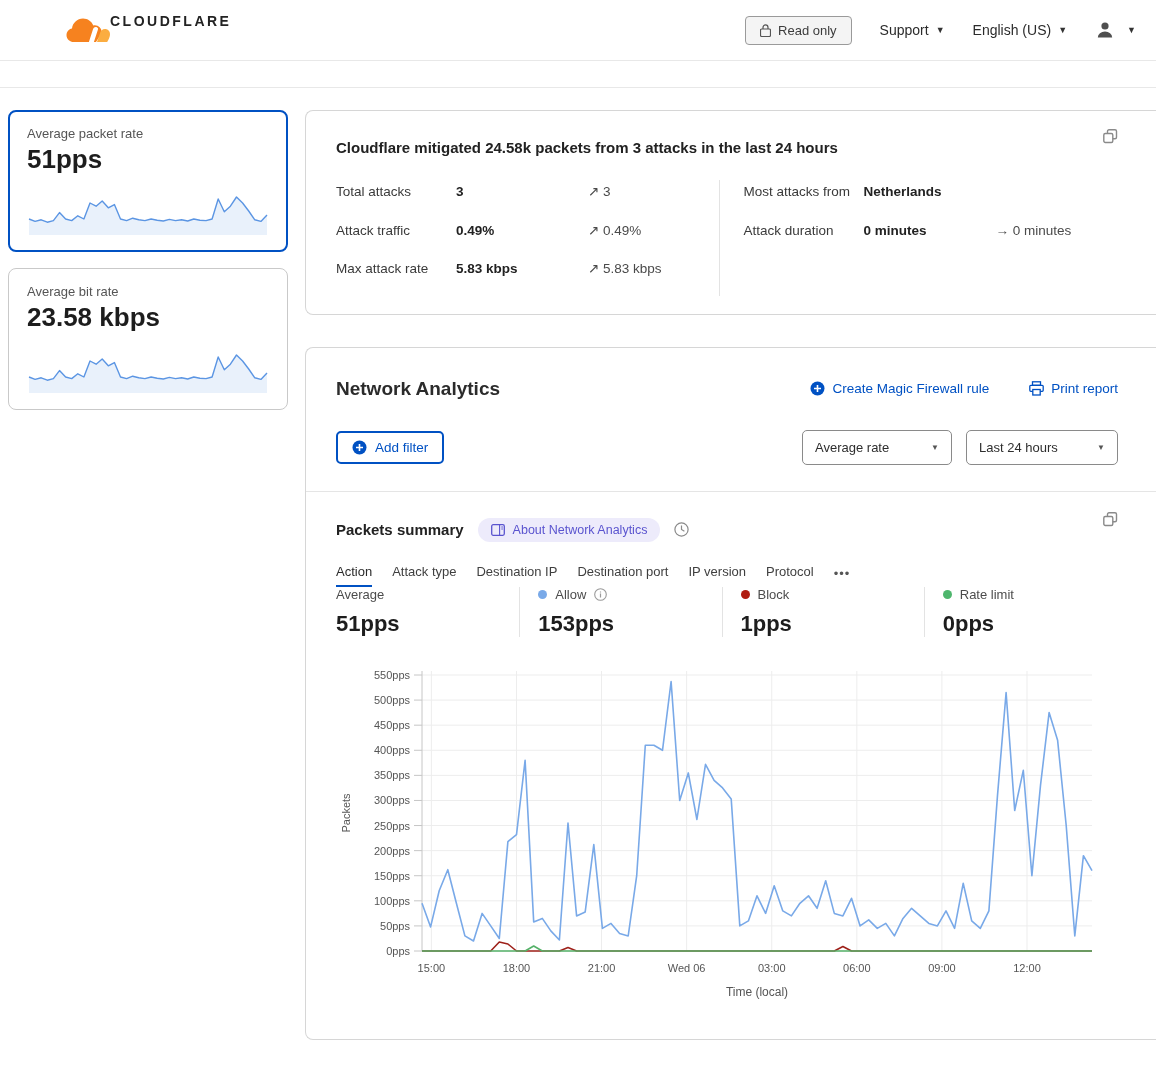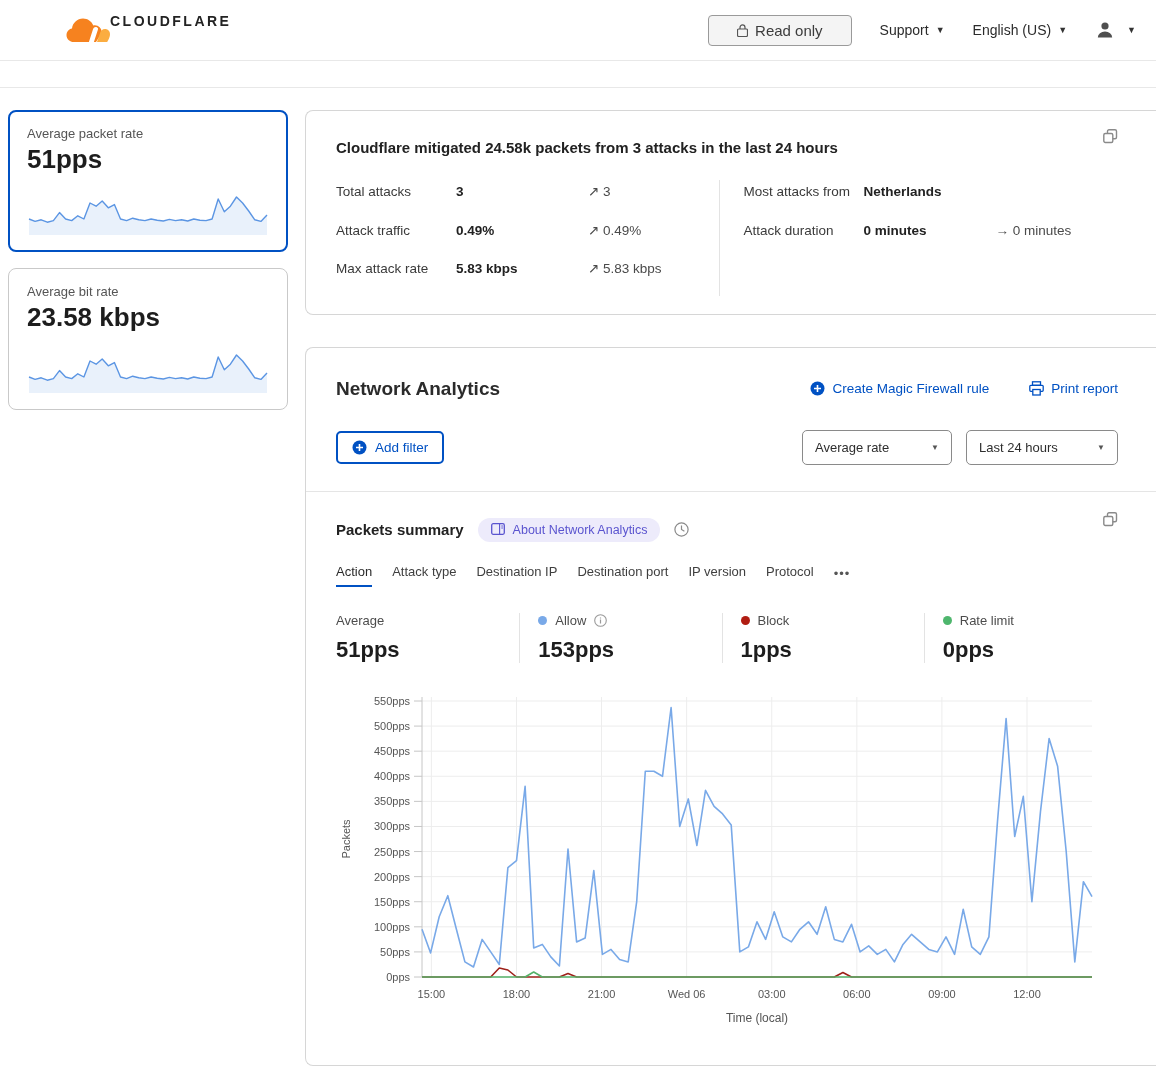--- a/index.html
+++ b/index.html
@@ -9,21 +9,21 @@
     overflow: hidden; position: relative;
   }
   
   .topbar { height: 61px; border-bottom: 1px solid #e8e8e8; display: flex;
     align-items: center; justify-content: space-between; padding: 0 20px 0 14px; }
   .logo { display: flex; flex-direction: row; align-items: flex-start; line-height: 1; }
   .logo svg { margin-left: 50px; display: block; }
   .logo-text { font-size: 14px; font-weight: bold; letter-spacing: 2.5px; color: #232323; margin-top: -2px; }
   .hdr-right { display: flex; align-items: center; gap: 28px; }
   .readonly-pill { display: flex; align-items: center; gap: 7px; border: 1px solid #9a9a9a;
-    background: #f4f4f4; border-radius: 4px; padding: 6px 28px; font-size: 15px; color: #3c3c3c; }
+    background: #f4f4f4; border-radius: 4px; padding: 6px 14px; font-size: 13px; color: #3c3c3c; }
   .hdr-item { display: flex; align-items: center; gap: 7px; font-size: 14px; color: #2b2b2b; cursor: pointer; }
   .caret { font-size: 9px; color: #333; }
   .user { display: flex; align-items: center; gap: 12px; cursor: pointer; }
   .subbar { height: 27px; border-bottom: 1px solid #e8e8e8; }
 
   
   .content { display: flex; gap: 17px; padding: 22px 0 0 8px; align-items: flex-start; }
   .leftcol { width: 280px; flex: none; display: flex; flex-direction: column; gap: 16px; }
   .maincol { flex: 1; min-width: 0; }
 
@@ -64,26 +64,26 @@
     color: #2e2e2e; display: flex; align-items: center; justify-content: space-between;
     background: #fff; cursor: pointer; }
   .select .caret { color: #555; font-size: 8px; }
   .divider { border-top: 1px solid #e5e5e5; }
 
   
   .packets { padding: 26px 30px 0; position: relative; }
   .packets-head { display: flex; align-items: center; gap: 14px; }
   .packets-title { font-size: 15px; font-weight: bold; color: #222; }
   .badge { background: #edebfb; color: #5a54cf; border-radius: 13px; padding: 5px 13px;
-    font-size: 12.5px; display: flex; gap: 8px; cursor: pointer; }
+    font-size: 12.5px; display: flex; align-items: center; gap: 8px; cursor: pointer; }
   .tabs { display: flex; gap: 20px; margin-top: 22px; font-size: 13px; color: #3f3f3f; align-items: flex-end; }
   .tab { padding-bottom: 6px; cursor: pointer; border-bottom: 2px solid transparent; }
   .tab.active { border-bottom: 2px solid #0051c3; color: #2a2a2a; }
   .tab-more { padding-bottom: 6px; color: #555; letter-spacing: 1px; cursor: pointer; }
-  .stat-cells { display: flex; margin-top: 26px; }
+  .stat-cells { display: flex; }
   .stat-cell { flex: 1; }
   .stat-cell + .stat-cell { border-left: 1px solid #e3e3e3; padding-left: 18px; }
   .cell-lbl { font-size: 13px; color: #4c4c4c; display: flex; align-items: center; gap: 8px; }
   .dot { width: 9px; height: 9px; border-radius: 50%; flex: none; }
   .cell-val { font-size: 22px; font-weight: bold; color: #1d1d1d; margin-top: 9px; }
   .chart-wrap { margin-top: 26px; }
 </style>
 </head>
 <body>
 

